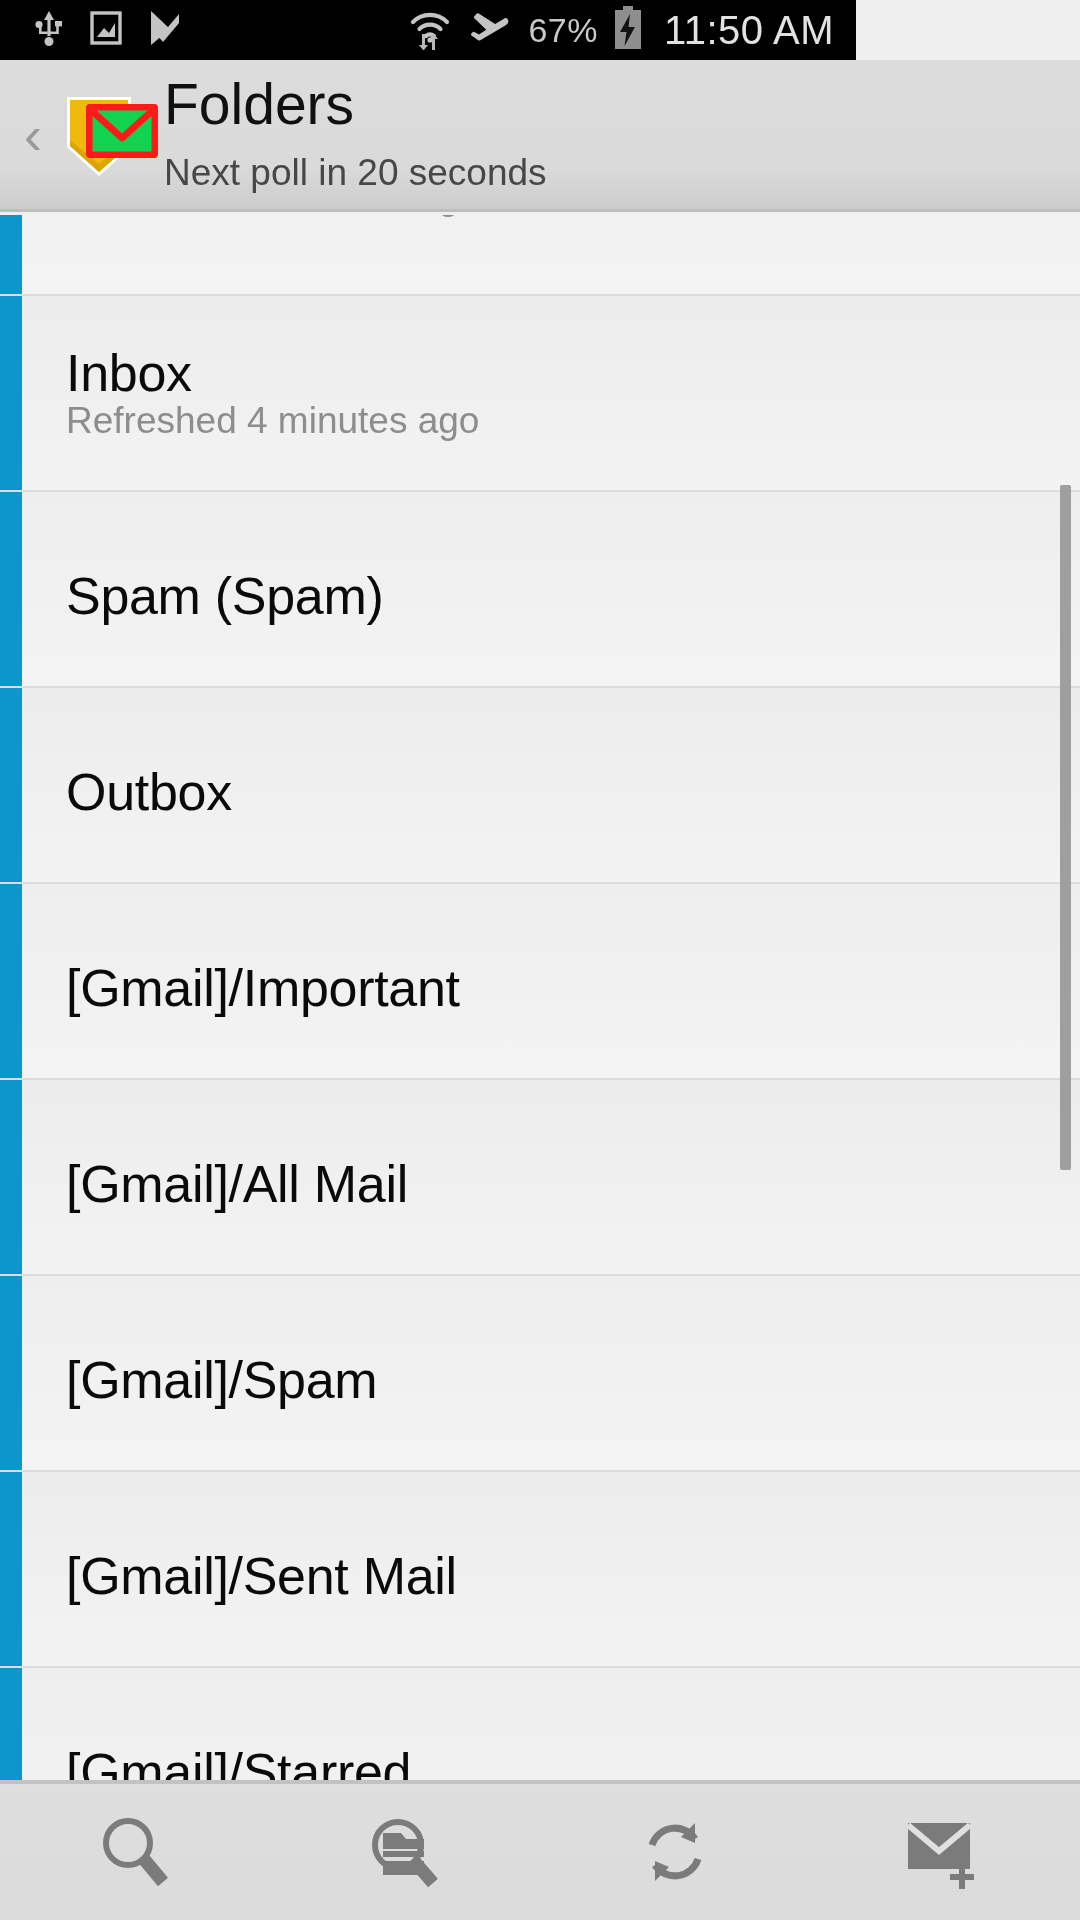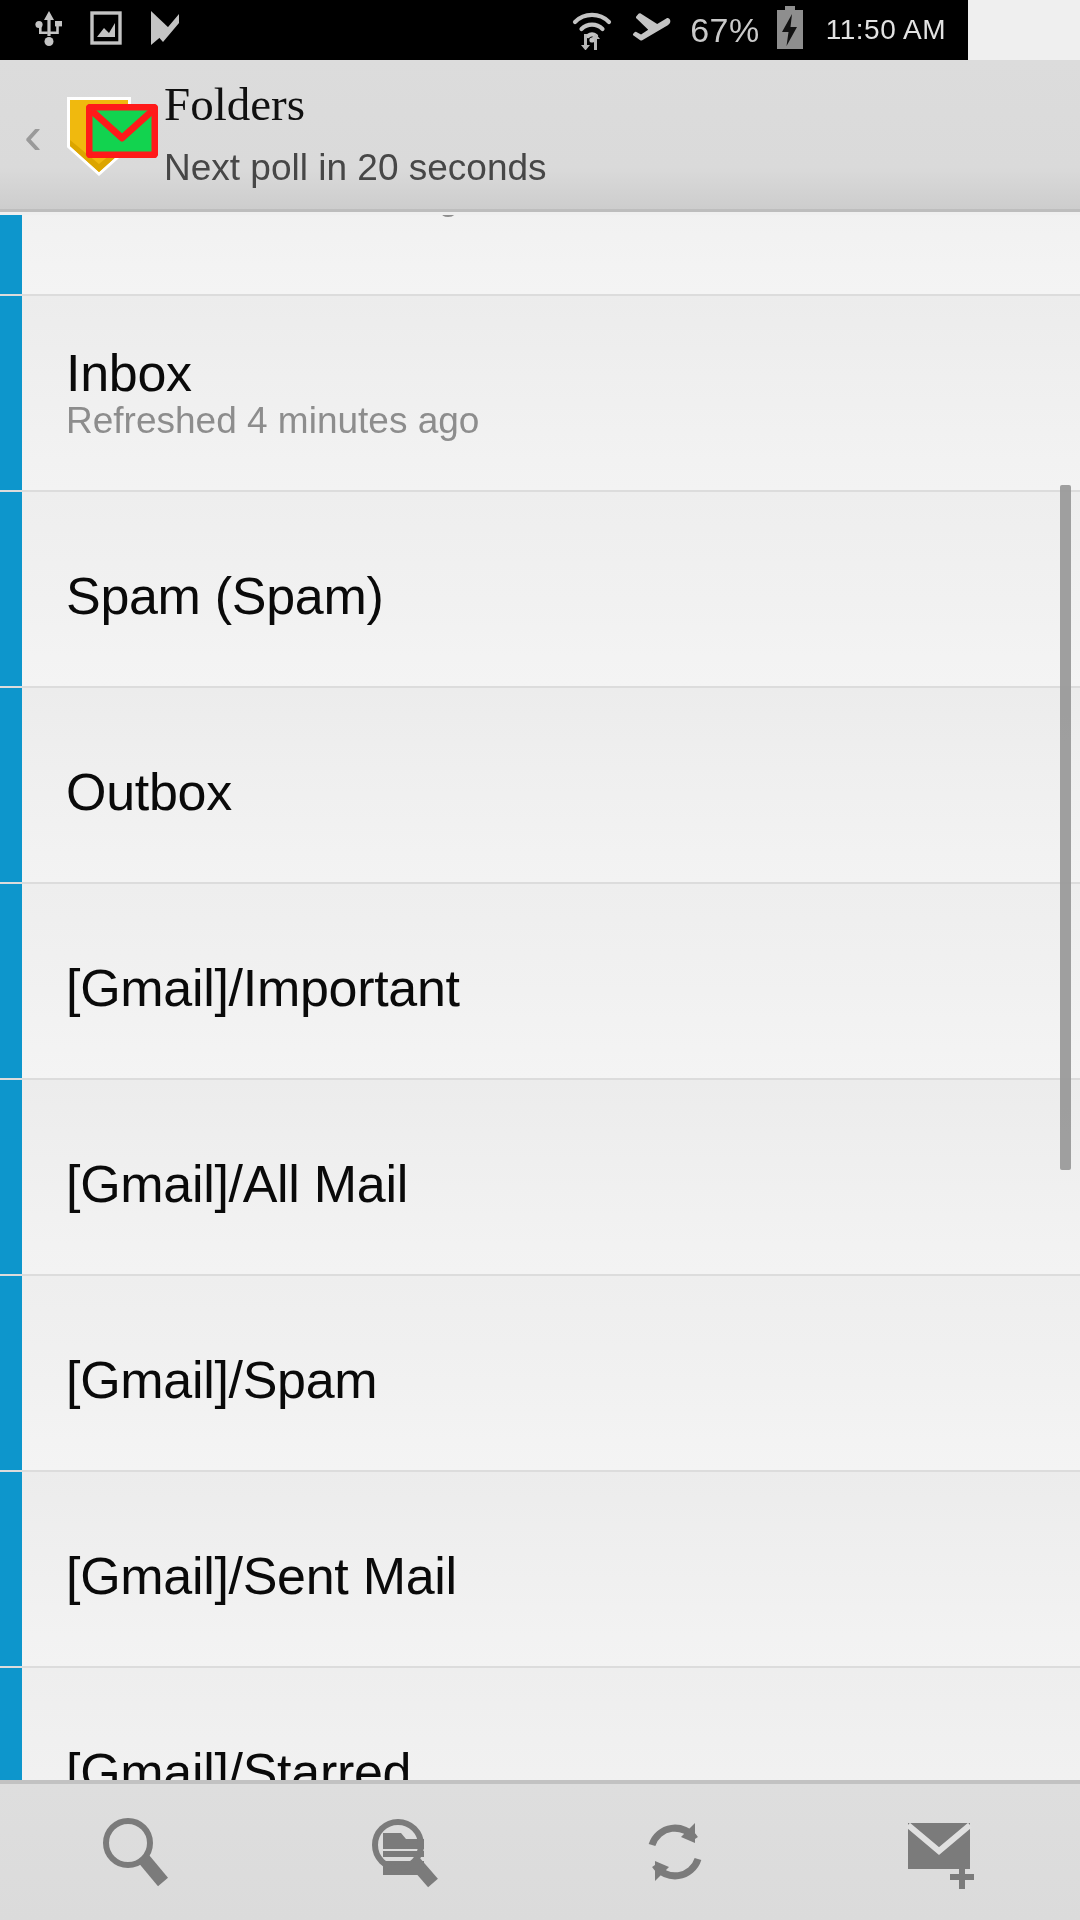--- a/index.html
+++ b/index.html
@@ -6,32 +6,32 @@
   html, body {
     width:1080px; height:1920px;
     background:#efefef;
     font-family:"Liberation Sans", sans-serif;
     overflow:hidden;
   }
   #screen { position:relative; width:1080px; height:1920px; overflow:hidden; }
 
   
   .statusbar {
-    position:absolute; top:0; left:0; width:968px; height:60px;
+    position:absolute; top:0; left:0; width:856px; height:60px;
     background:#000; display:flex; align-items:center;
   }
   .sb-left { display:flex; align-items:center; gap:26px; padding-left:34px; }
   .sb-right { margin-left:auto; display:flex; align-items:center; gap:16px; padding-right:22px; }
   .sb-ic { display:block; }
   .sb-batt-pct {
     color:#c9c9c9; font-size:34px; letter-spacing:0.5px;
     font-family:"Liberation Sans", sans-serif;
   }
   .sb-clock {
-    color:#e2e2e2; font-size:28px; letter-spacing:0.5px; padding-left:6px;
+    color:#e2e2e2; font-size:40px; letter-spacing:0.5px; padding-left:6px;
     font-family:"Liberation Sans", sans-serif;
   }
 
   
   .header {
     position:absolute; top:60px; left:0; width:1080px; height:152px;
     background:linear-gradient(180deg,#dcdcdc 0%,#dadada 72%,#cdcdcd 100%);
     display:flex; align-items:center;
     border-bottom:3px solid #bdbdbd;
   }
@@ -43,21 +43,21 @@
     position:relative; width:82px; height:86px; margin-left:2px; flex:none;
   }
   .shield {
     position:absolute; left:4px; top:4px; width:74px; height:80px;
   }
   .env {
     position:absolute; left:28px; top:12px; width:72px; height:54px;
   }
   .header-texts { margin-left:24px; display:flex; flex-direction:column; justify-content:center; }
   .header-title {
-    font-size:47px; color:#101010; line-height:1.06; letter-spacing:0px;font-family:Liberation Serif, serif;
+    font-size:57px; color:#101010; line-height:1.06; letter-spacing:0px;
   }
   .header-sub {
     font-size:37px; color:#474747; line-height:1.18; margin-top:16px;
   }
 
   
   .list-area {
     position:absolute; top:215px; left:0; width:1080px; height:1565px;
     overflow:hidden; background:#bef264;
   }

